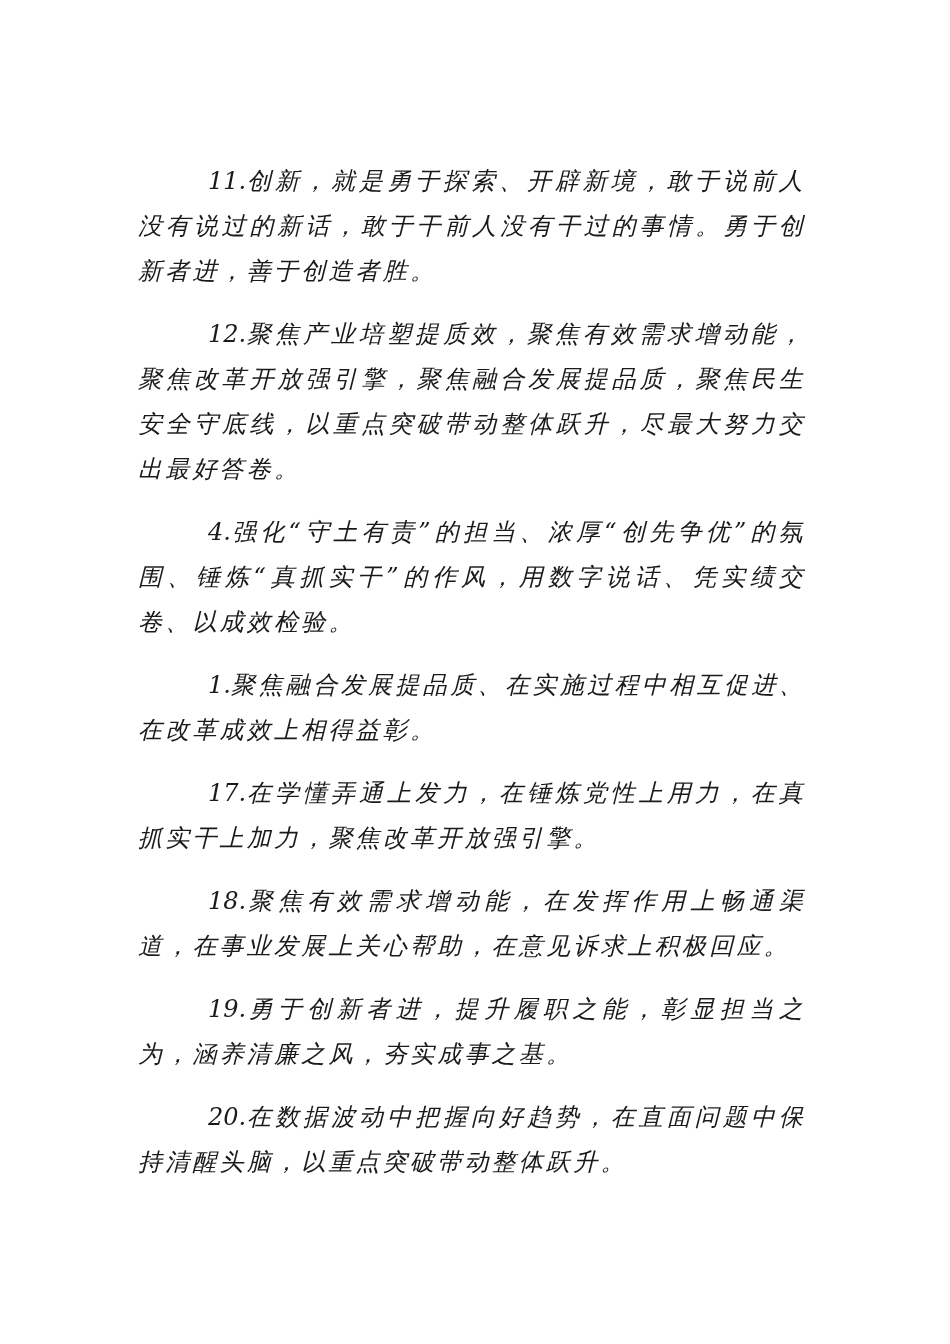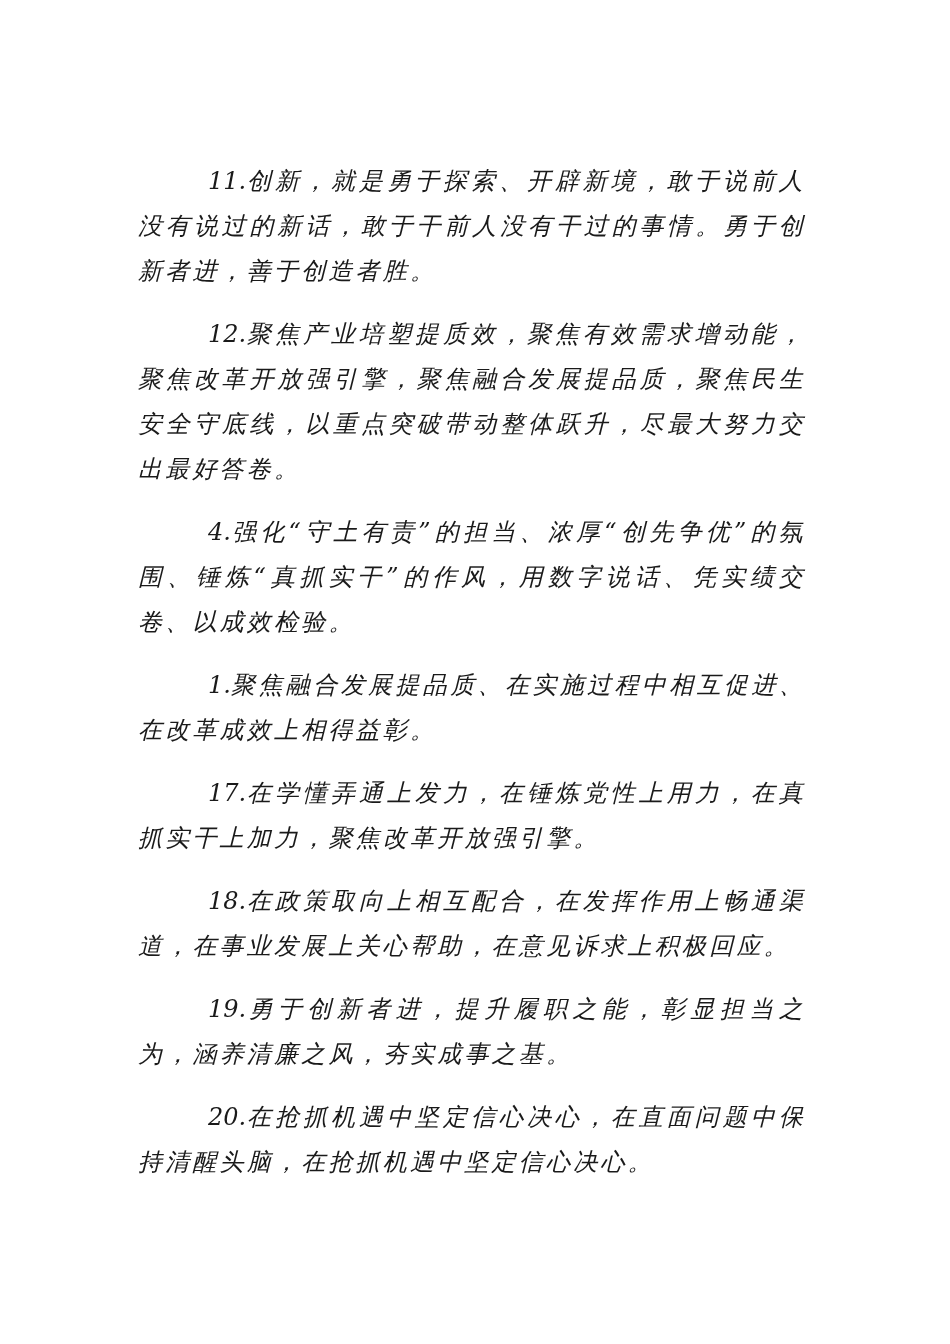--- a/index.html
+++ b/index.html
@@ -39,16 +39,16 @@
   </style>
 </head>
 <body>
 
 <div class="page">
   <p class="para"><span class="num">11.</span><span>创新，就是勇于探索、开辟新境，敢于说前人没有说过的新话，敢于干前人没有干过的事情。勇于创新者进，善于创造者胜。</span></p>
   <p class="para"><span class="num">12.</span><span>聚焦产业培塑提质效，聚焦有效需求增动能，聚焦改革开放强引擎，聚焦融合发展提品质，聚焦民生安全守底线，以重点突破带动整体跃升，尽最大努力交出最好答卷。</span></p>
   <p class="para"><span class="num">4.</span><span>强化“守土有责”的担当、浓厚“创先争优”的氛围、锤炼“真抓实干”的作风，用数字说话、凭实绩交卷、以成效检验。</span></p>
   <p class="para"><span class="num">1.</span><span>聚焦融合发展提品质、在实施过程中相互促进、在改革成效上相得益彰。</span></p>
   <p class="para"><span class="num">17.</span><span>在学懂弄通上发力，在锤炼党性上用力，在真抓实干上加力，聚焦改革开放强引擎。</span></p>
-  <p class="para"><span class="num">18.</span><span>在政策取向上相互配合，在发挥作用上畅通渠道，在事业发展上关心帮助，在意见诉求上积极回应。</span></p>
+  <p class="para"><span class="num">18.</span><span>聚焦有效需求增动能，在发挥作用上畅通渠道，在事业发展上关心帮助，在意见诉求上积极回应。</span></p>
   <p class="para"><span class="num">19.</span><span>勇于创新者进，提升履职之能，彰显担当之为，涵养清廉之风，夯实成事之基。</span></p>
-  <p class="para"><span class="num">20.</span><span>在抢抓机遇中坚定信心决心，在直面问题中保持清醒头脑，在抢抓机遇中坚定信心决心。</span></p>
+  <p class="para"><span class="num">20.</span><span>在数据波动中把握向好趋势，在直面问题中保持清醒头脑，以重点突破带动整体跃升。</span></p>
 </div>
 
 </body></html>

